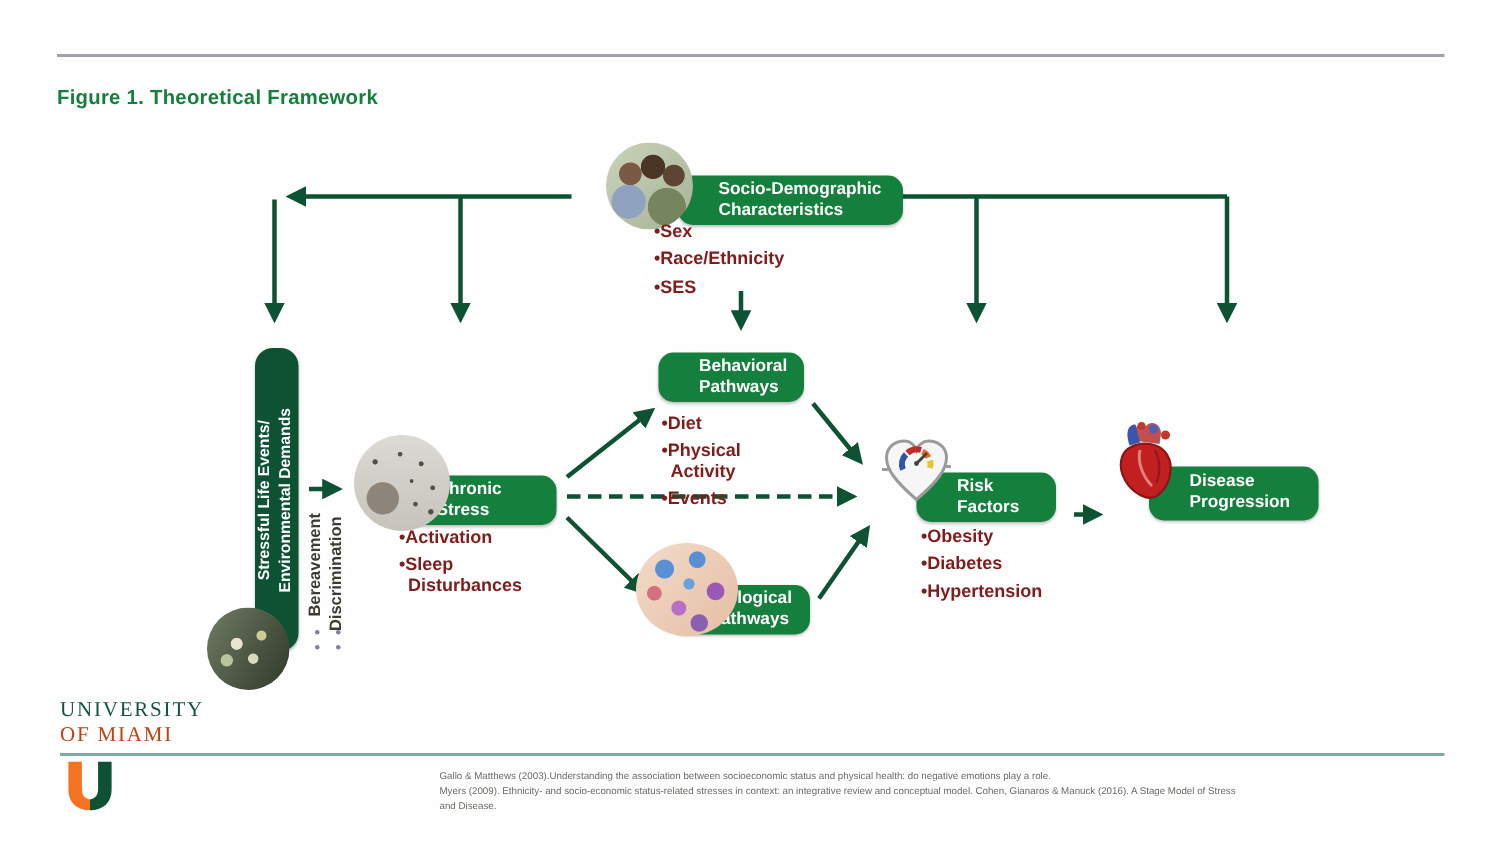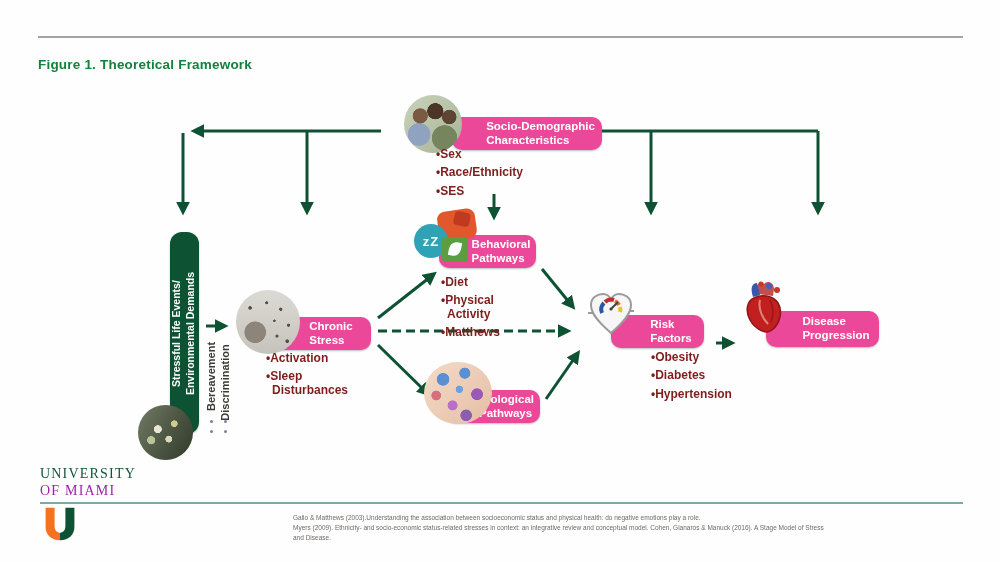--- a/index.html
+++ b/index.html
@@ -7,24 +7,23 @@
   #canvas {
     position:relative; width:1000px; height:562px; background:#fefefe;
     font-family:"Liberation Sans", sans-serif; overflow:hidden;
   }
   .abs { position:absolute; }
   .topline { left:38px; top:36px; width:925px; height:2px; background:#a3a3ab; }
   .fig-title { left:38px; top:57px; font-size:13.5px; font-weight:bold; color:#15803d; letter-spacing:.2px; }
 
   
   .gbox {
-    position:absolute; background:#ec4899; border-radius:10px;
+    position:absolute; background:#15803d; border-radius:10px;
     display:flex; align-items:center; z-index:2;
     box-shadow:0 1px 2px rgba(0,0,0,.25);
-    justify-content:center;
   }
   .gbox .btitle {
     color:#ffffff; font-weight:bold; font-size:11.5px; line-height:1.18;
     white-space:pre-line; padding-left:27px;
   }
   
   .blist { position:absolute; z-index:4; }
   .blist div {
     font-size:12px; font-weight:bold; color:#7f1d1d; line-height:1.12;
     margin-bottom:5px; padding-left:6px; text-indent:-6px;
@@ -92,21 +91,21 @@
   .cluster { position:absolute; left:414px; top:210px; width:70px; height:52px; z-index:3; }
   .cl-orange { position:absolute; left:24px; top:0; width:38px; height:30px; background:#e2572b; border-radius:8px; transform:rotate(-8deg); }
   .cl-red { position:absolute; left:40px; top:2px; width:16px; height:14px; background:#c03a22; border-radius:4px; transform:rotate(12deg); }
   .cl-teal { position:absolute; left:0; top:14px; width:34px; height:34px; background:#2fa3b5; border-radius:50%;
              color:#fff; font-weight:bold; font-size:13px; display:flex; align-items:center; justify-content:center; letter-spacing:1px; }
   .cl-green { position:absolute; left:28px; top:27px; width:26px; height:25px; background:#5a9e3f; border-radius:4px; }
   .cl-leaf { position:absolute; left:7px; top:5px; width:12px; height:14px; background:#ffffff; border-radius:60% 0 60% 0; transform:rotate(10deg); }
 
   
   .um-word1 { left:40px; top:466px; font-family:"Liberation Serif",serif; font-size:14px; letter-spacing:1.2px; color:#14543a; }
-  .um-word2 { left:40px; top:483px; font-family:"Liberation Serif",serif; font-size:14px; letter-spacing:1.2px; color:#a21caf; }
+  .um-word2 { left:40px; top:483px; font-family:"Liberation Serif",serif; font-size:14px; letter-spacing:1.2px; color:#c2410c; }
   .footline { left:40px; top:502px; width:923px; height:1.5px; background:#7fa8a6; }
   .citations { left:293px; top:513px; width:640px; font-size:6.5px; line-height:1.5; color:#6e6a64; white-space:pre-line; }
 
   svg.links { position:absolute; left:0; top:0; z-index:1; pointer-events:none; }
 </style>
 </head>
 <body>
 
 <div id="canvas">
 
@@ -162,36 +161,28 @@
   <div class="photo photo-scribble abs" style="left:236px;top:290px;width:64px;height:64px;"></div>
   <div class="gbox" style="left:264px;top:317px;width:107px;height:33px;">
     <div class="btitle">Chronic
 Stress</div>
   </div>
   <div class="blist" style="left:266px;top:352px;width:104px;">
     <div>•Activation</div>
     <div>•Sleep Disturbances</div>
   </div>
 
-  <div class="cluster">
-    <div class="cl-orange"></div>
-    <div class="cl-red"></div>
-    <div class="cl-teal">zZ</div>
-    <div class="cl-green">
-        <div class="cl-leaf"></div>
-      </div>
-  </div>
   <div class="gbox" style="left:439px;top:235px;width:97px;height:33px;">
     <div class="btitle">Behavioral
 Pathways</div>
   </div>
   <div class="blist" style="left:441px;top:276px;width:90px;">
     <div>•Diet</div>
     <div>•Physical Activity</div>
-    <div>•Matthews</div>
+    <div>•Events</div>
   </div>
 
   <div class="photo photo-cells abs" style="left:424px;top:362px;width:68px;height:62px;"></div>
   <div class="gbox" style="left:446px;top:390px;width:94px;height:33px;">
     <div class="btitle">Biological
 Pathways</div>
   </div>
 
   <div class="abs" style="left:587px;top:291px;width:48px;height:46px;z-index:3;">
     <svg width="48" height="46" viewBox="0 0 48 46">
@@ -203,21 +194,21 @@
       <path d="M28,10 A9,9 0 0 1 32,14" stroke="#e2702b" stroke-width="4" fill="none"></path>
       <path d="M33,16 A9,9 0 0 1 33,21" stroke="#e8c42b" stroke-width="4" fill="none"></path>
       <path d="M24,18 L31,11" stroke="#444444" stroke-width="2"></path>
       <circle cx="24" cy="18" r="1.6" fill="#444444"></circle>
     </svg>
   </div>
   <div class="gbox" style="left:611px;top:315px;width:93px;height:33px;">
     <div class="btitle">Risk
 Factors</div>
   </div>
-  <div class="blist" style="left:614px;top:351px;width:102px;margin-left:37px;">
+  <div class="blist" style="left:614px;top:351px;width:102px;">
     <div>•Obesity</div>
     <div>•Diabetes</div>
     <div>•Hypertension</div>
   </div>
 
   <div class="abs" style="left:740px;top:280px;width:48px;height:58px;z-index:3;">
     <svg width="48" height="58" viewBox="0 0 48 58">
       <path d="M18,14 C14,4 20,1 24,4 C27,0 34,2 34,9 L33,16 Z" fill="#c05050"></path>
       <path d="M13,17 C10,8 12,3 17,3 L20,15 Z" fill="#3a55b0"></path>
       <circle cx="29" cy="6" r="3" fill="#4a5fb5"></circle>

